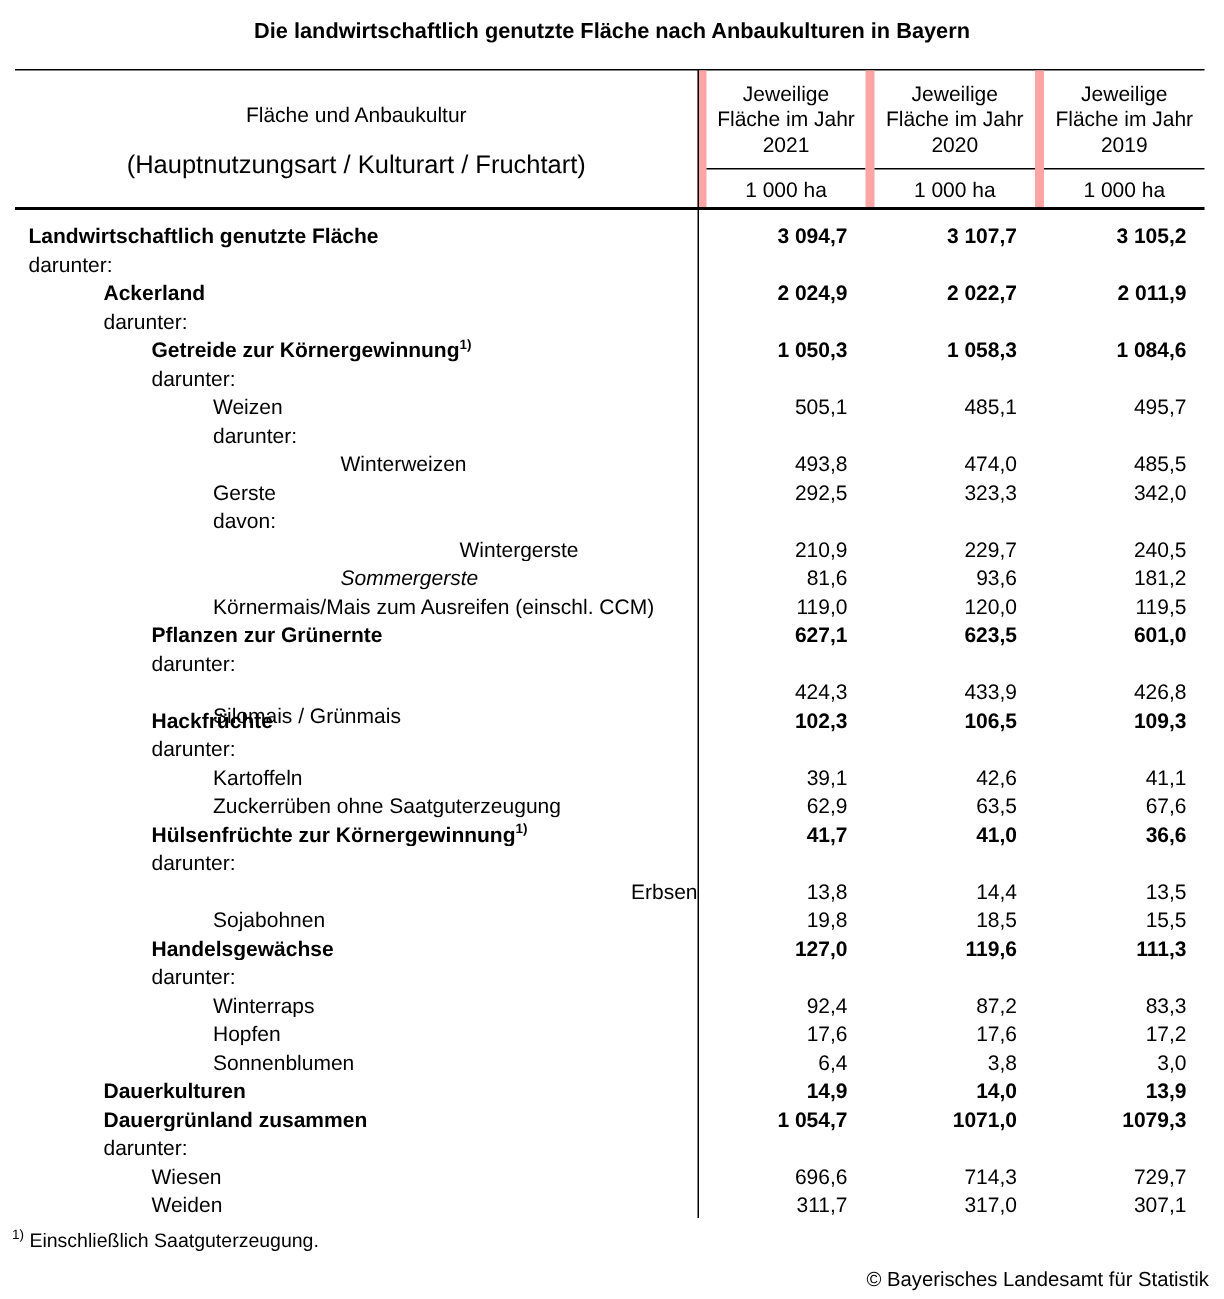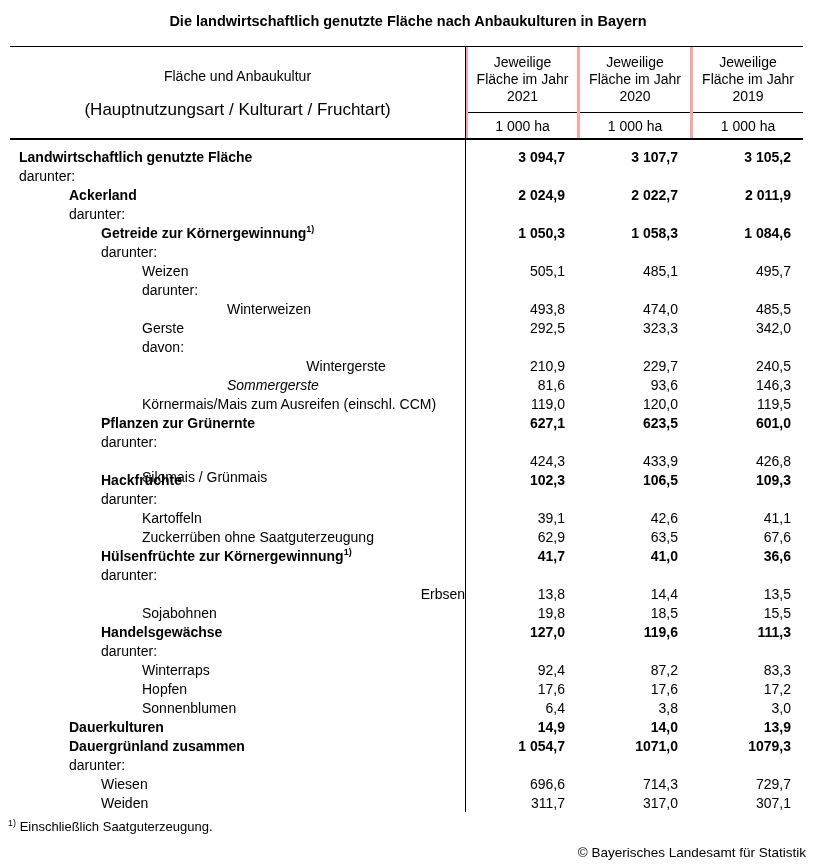--- a/index.html
+++ b/index.html
@@ -15,21 +15,21 @@
     white-space:nowrap;
   }
   .table { position:absolute; left:10px; top:46px; width:793px; }
   .thead {
     display:flex; height:94px;
     border-top:1px solid #000; border-bottom:2px solid #000;
   }
   .hcol1 { position:relative; width:455px; }
   .hcol1 .l1 { position:absolute; top:21px; left:0; width:100%; text-align:center; font-size:14px; }
   .hcol1 .l2 { position:absolute; top:53px; left:0; width:100%; text-align:center; font-size:17px; }
-  .ycol { width:112px; display:flex; flex-direction:column; border-left:3px solid #fca5a5; }
+  .ycol { width:112px; display:flex; flex-direction:column; border-left:6px solid #fca5a5; }
   .ycol.w2 { width:113px; }
   .yhead {
     height:66px; display:flex; flex-direction:column;
     align-items:center; justify-content:center;
     font-size:14px; line-height:17px; text-align:center;
     border-bottom:1px solid #000;
   }
   .yunit {
     flex:1; display:flex; align-items:center; justify-content:center;
     font-size:14px;
@@ -168,21 +168,21 @@
         <div class="trow">
           <div class="rlabel" style="padding-left: 217px; text-align: center;">Wintergerste</div>
           <div class="rv c0">210,9</div>
           <div class="rv c1">229,7</div>
           <div class="rv c2">240,5</div>
         </div>
         <div class="trow">
           <div class="rlabel" style="padding-left: 217px; font-style: italic;">Sommergerste</div>
           <div class="rv c0">81,6</div>
           <div class="rv c1">93,6</div>
-          <div class="rv c2">146,3</div>
+          <div class="rv c2">181,2</div>
         </div>
         <div class="trow">
           <div class="rlabel" style="padding-left: 132px;">Körnermais/Mais zum Ausreifen (einschl. CCM)</div>
           <div class="rv c0">119,0</div>
           <div class="rv c1">120,0</div>
           <div class="rv c2">119,5</div>
         </div>
         <div class="trow">
           <div class="rlabel b" style="padding-left: 91px;">Pflanzen zur Grünernte</div>
           <div class="rv c0 b">627,1</div>

